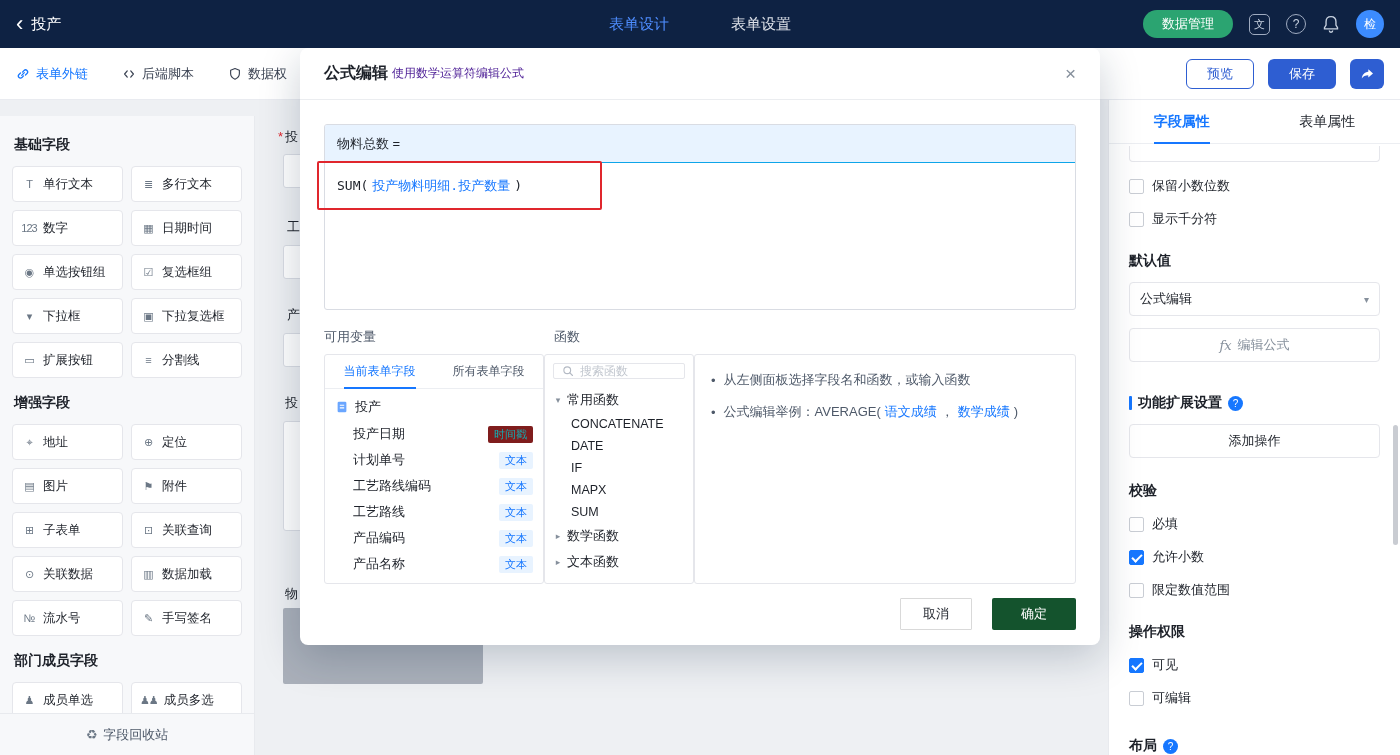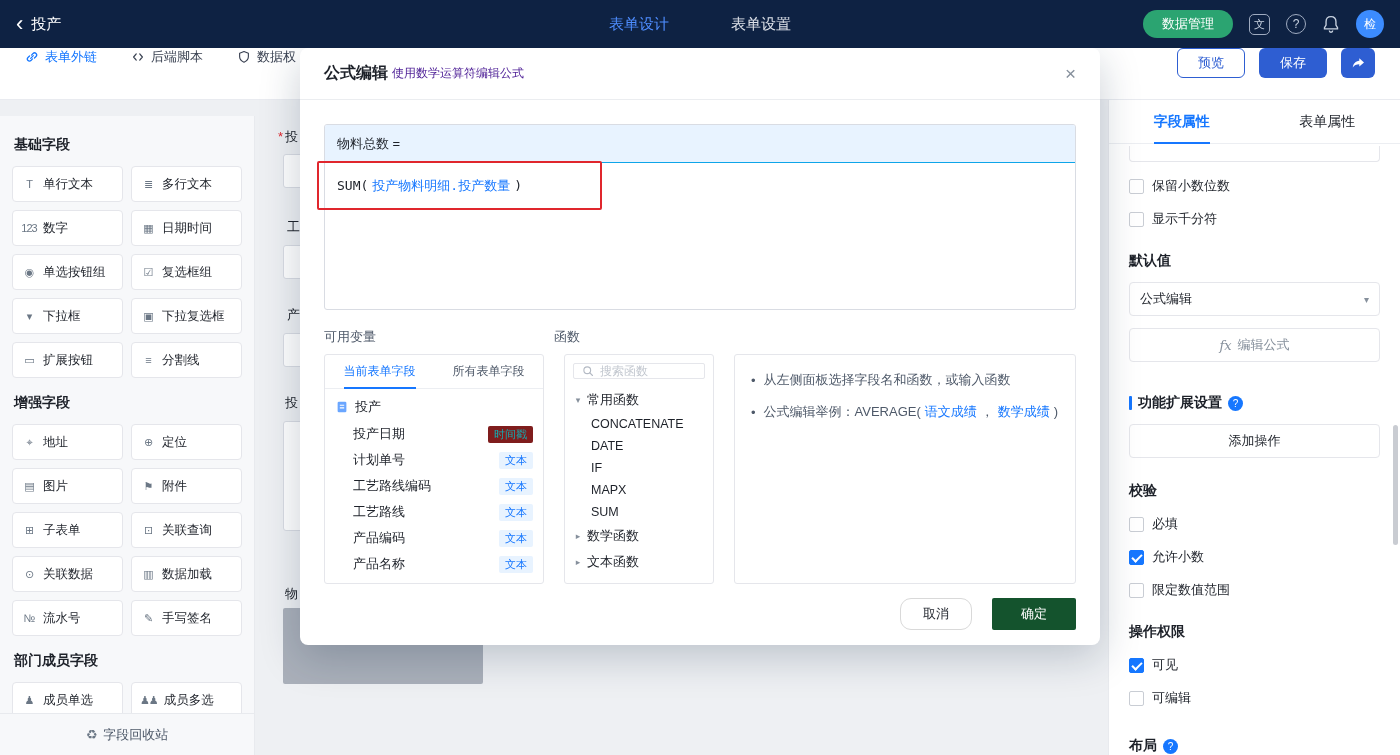--- a/index.html
+++ b/index.html
@@ -17,21 +17,21 @@
 .tb-tab.active{color:#4e8dff}
 .tb-right{margin-left:auto;display:flex;align-items:center;gap:16px}
 .btn-green{height:28px;padding:0 19px;border-radius:14px;background:#2ba471;color:#fff;font-size:13px;border:none}
 .tb-icon{display:flex;align-items:center;justify-content:center;color:#c8d2e0;cursor:pointer}
 .tb-icon.square{width:21px;height:21px;border:1.2px solid #9fabc0;border-radius:5px;font-size:11px}
 .tb-icon.circle{width:20px;height:20px;border:1.2px solid #9fabc0;border-radius:50%;font-size:12px}
 .avatar{width:28px;height:28px;border-radius:50%;background:#3c8cff;color:#fff;display:flex;align-items:center;justify-content:center;font-size:12px;cursor:pointer}
 .svgi{display:inline-flex;align-items:center;justify-content:center}
 
 
-.subbar{position:absolute;left:0;top:48px;width:1400px;height:52px;background:#fff;border-bottom:1px solid #e9ebf0;display:flex;align-items:flex-start;padding:0 25px;z-index:5}
+.subbar{position:absolute;left:0;top:48px;width:1400px;height:52px;background:#fff;border-bottom:1px solid #e9ebf0;display:flex;align-items:center;padding:0 16px;z-index:5}
 .sb-item{display:flex;align-items:center;gap:6px;margin-right:34px;font-size:13px;color:#3a4252;cursor:pointer}
 .sb-item.active{color:#1677ff}
 .sb-right{margin-left:auto;display:flex;gap:14px;align-items:center}
 .btn-outline-blue{width:68px;height:30px;border:1px solid #2e5ed2;color:#2e5ed2;background:#fff;border-radius:6px;font-size:13px}
 .btn-save{width:68px;height:30px;background:#2e5ed2;color:#fff;border:none;border-radius:6px;font-size:13px}
 .btn-share{width:34px;height:30px;background:#2e5ed2;border:none;border-radius:6px;color:#fff;display:flex;align-items:center;justify-content:center}
 
 
 .sidebar{position:absolute;left:0;top:116px;width:255px;bottom:0;background:#f7f8fa;border-right:1px solid #e8eaee;z-index:6;padding:14px 12px 0}
 .sec-title{font-size:14px;font-weight:bold;color:#1d2129;margin:6px 2px 12px}
@@ -77,21 +77,21 @@
 .m-title{font-size:16px;font-weight:bold;color:#1d2129}
 .m-sub{font-size:12px;color:#4c1d95;margin-left:4px}
 .m-close{margin-left:auto;color:#86909c;font-size:19px;line-height:1;cursor:pointer}
 .m-body{padding:24px;position:relative}
 .editor{border:1px solid #d9dce3;border-radius:3px;height:186px;overflow:hidden}
 .editor-head{height:38px;background:#e8f3ff;display:flex;align-items:center;padding:0 12px;font-size:13px;color:#1d2129;border-bottom:1px solid #0ea5e9}
 .editor-body{padding:14px 12px;font-family:"DejaVu Sans Mono","Liberation Mono",monospace;font-size:13px;color:#1d2129;cursor:text}
 .token{color:#1677ff;margin:0 4px;cursor:pointer}
 .panel-labels{display:flex;font-size:13px;color:#4e5969;margin:18px 0 8px}
 .pl-var{width:230px}
-.panels{display:flex;gap:20px}
+.panels{display:flex;gap:0}
 .pbox{border:1px solid #e5e6eb;border-radius:3px;height:230px;background:#fff;overflow:hidden}
 .var-box{width:220px}
 .fn-box{width:150px}
 .help-box{flex:1;padding:16px}
 .vb-tabs{height:34px;display:flex;border-bottom:1px solid #eceef2;font-size:12px}
 .vb-tab{flex:1;display:flex;align-items:center;justify-content:center;color:#4e5969;position:relative;cursor:pointer}
 .vb-tab.active{color:#1677ff}
 .vb-tab.active::after{content:"";position:absolute;bottom:-1px;left:50%;transform:translateX(-50%);width:72px;height:2px;background:#1677ff}
 .vb-root{display:flex;align-items:center;gap:6px;padding:9px 10px 5px;font-size:13px;cursor:pointer}
 .vb-item{display:flex;align-items:center;justify-content:space-between;padding:4px 10px 4px 28px;font-size:13px;color:#1d2129;cursor:pointer}
@@ -101,21 +101,21 @@
 .fn-search{margin:8px;height:16px;border:1px solid #e5e6eb;border-radius:2px;display:flex;align-items:center;gap:6px;padding:0 8px}
 .fn-search input{border:none;outline:none;width:100%;font-size:12px;color:#1d2129;font-family:inherit}
 .fn-search input::placeholder{color:#c2c7cf}
 .fn-search .svgi{color:#b4bac4}
 .fn-group{display:flex;align-items:center;gap:4px;padding:4px 8px;font-size:13px;color:#1d2129;cursor:pointer}
 .fn-caret{color:#86909c;font-size:9px;width:10px;text-align:center}
 .fn-item{padding:4px 8px 4px 26px;font-size:12.5px;color:#1d2129;cursor:pointer}
 .help-line{display:flex;gap:8px;font-size:13px;color:#4e5969;margin-bottom:14px;align-items:center;flex-wrap:wrap}
 .help-line .dot{color:#4e5969}
 .m-footer{display:flex;justify-content:flex-end;align-items:center;margin-top:14px;gap:20px}
-.btn-cancel{width:72px;height:32px;background:#fff;border:1px solid #d9d9d9;border-radius:11px;font-size:13px;color:#1d2129}
+.btn-cancel{width:72px;height:32px;background:#fff;border:1px solid #d9d9d9;border-radius:1px;font-size:13px;color:#1d2129}
 .btn-confirm{width:84px;height:32px;background:#14532d;border:none;border-radius:2px;font-size:13px;color:#fff}
 
 
 .red-box{position:absolute;left:317px;top:161px;width:285px;height:49px;border:2px solid #e0262d;border-radius:2px;z-index:55;pointer-events:none}
 </style>
 </head>
 <body>
 
 <div class="stage">
 

